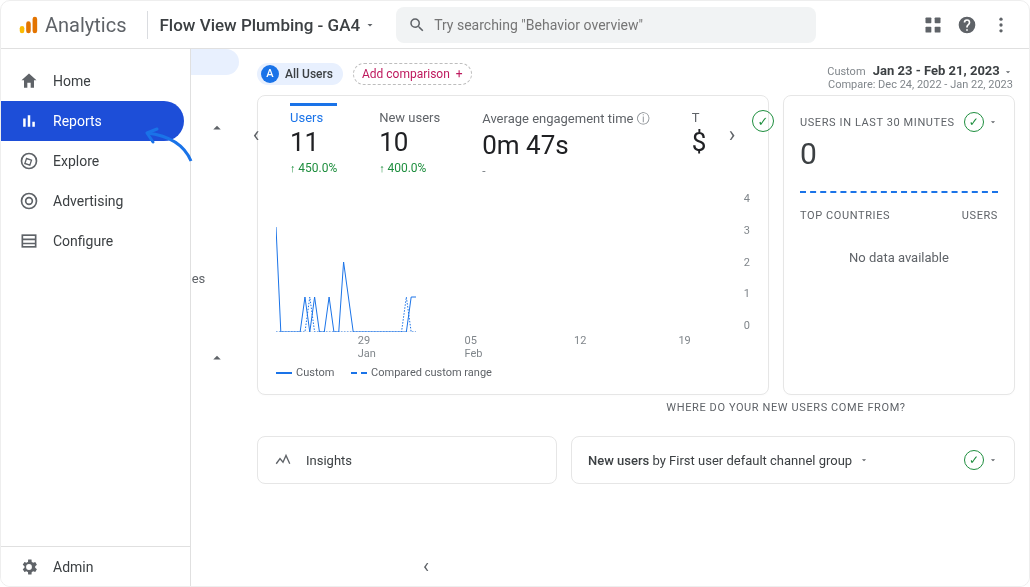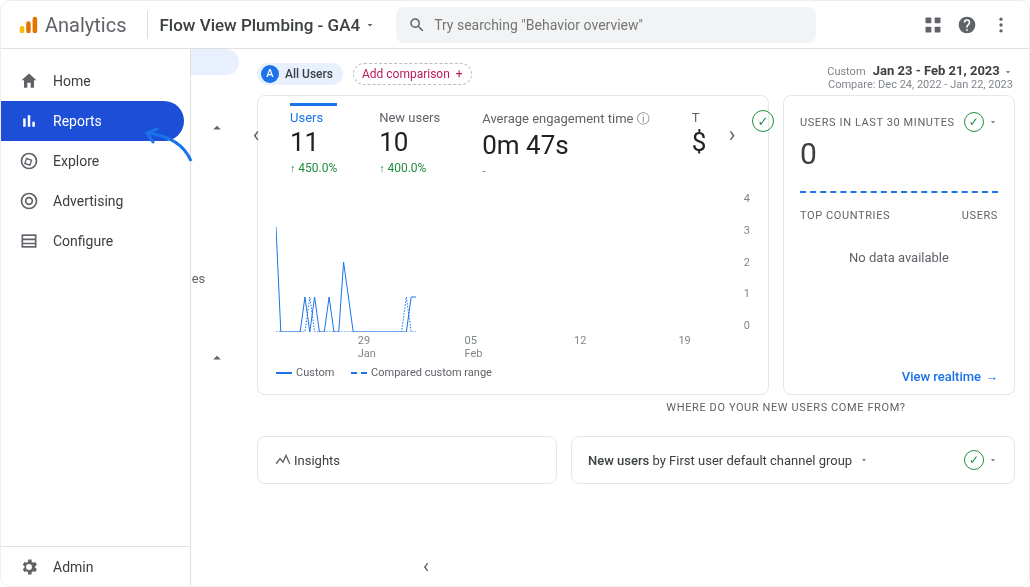--- a/index.html
+++ b/index.html
@@ -90,21 +90,21 @@
   .side-check .cb { width:20px; height:20px; border:1.5px solid #1e8e3e; border-radius:50%; display:flex; align-items:center; justify-content:center; color:#1e8e3e; font-size:12px;}
   .side-big { font-size:30px; margin-top:4px;}
   .side-sub { font-size:11px; color:#5f6368; letter-spacing:0.6px; margin-top:20px; text-transform:uppercase;}
   .dash { width:100%; border-top:2px dashed #1a73e8; margin-top:20px;}
   .side-cols { display:flex; justify-content:space-between; font-size:11px; color:#5f6368; letter-spacing:0.6px; margin-top:16px; text-transform:uppercase;}
   .side-nodata { text-align:center; color:#5f6368; font-size:13px; margin-top:28px;}
   .side-link { color:#1a73e8; font-size:13px; font-weight:500; text-align:right; margin-top:auto; padding-top:40px; display:flex; justify-content:flex-end; align-items:center; gap:4px; cursor:pointer;}
   
   .lower-row { display:flex; gap:14px; padding:16px 8px 0 8px;}
   .q-hdr { flex:1; text-align:center; font-size:11px; letter-spacing:0.6px; color:#5f6368; padding:6px 0;}
-  .insights-card { flex:0 0 300px; border:1px solid #e6e6e6; border-radius:8px; padding:14px 16px; display:flex; align-items:center; gap:2px; color:#3c4043;}
+  .insights-card { flex:0 0 300px; border:1px solid #e6e6e6; border-radius:8px; padding:14px 16px; display:flex; align-items:center; gap:14px; color:#3c4043;}
   .new-users-card { flex:1; border:1px solid #e6e6e6; border-radius:8px; padding:12px 16px; display:flex; align-items:center; color:#3c4043;}
   .new-users-card .sel { font-size:13px;}
   .new-users-card .sel b { font-weight:500;}
   .caret-dn { margin-left:4px; }
   .nearby-chevron { position:absolute; left:232px; bottom:8px; color:#5f6368; font-size:20px;}
   
   .left-peek { position:absolute; left:190px; top:48px; width:48px; background:#e8f0fe; height:26px; border-radius:0 14px 14px 0; z-index:1;}
 </style>
 </head>
 <body>
@@ -312,24 +312,20 @@
                   </svg>
               </div>
             </div>
             <div class="side-big">0</div>
             <div class="dash"></div>
             <div class="side-cols">
               <span>TOP COUNTRIES</span>
               <span>USERS</span>
             </div>
             <div class="side-nodata">No data available</div>
-            <div class="side-link">
-              <span>View realtime</span>
-              <span>→</span>
-            </div>
           </div>
         </div>
 
         <div style="display:flex; padding:0 8px;">
           <div style="flex:0 0 300px;"></div>
           <div class="q-hdr">WHERE DO YOUR NEW USERS COME FROM?</div>
         </div>
         <div class="lower-row">
           <div class="insights-card">
             <svg width="18" height="18" viewBox="0 0 24 24">

